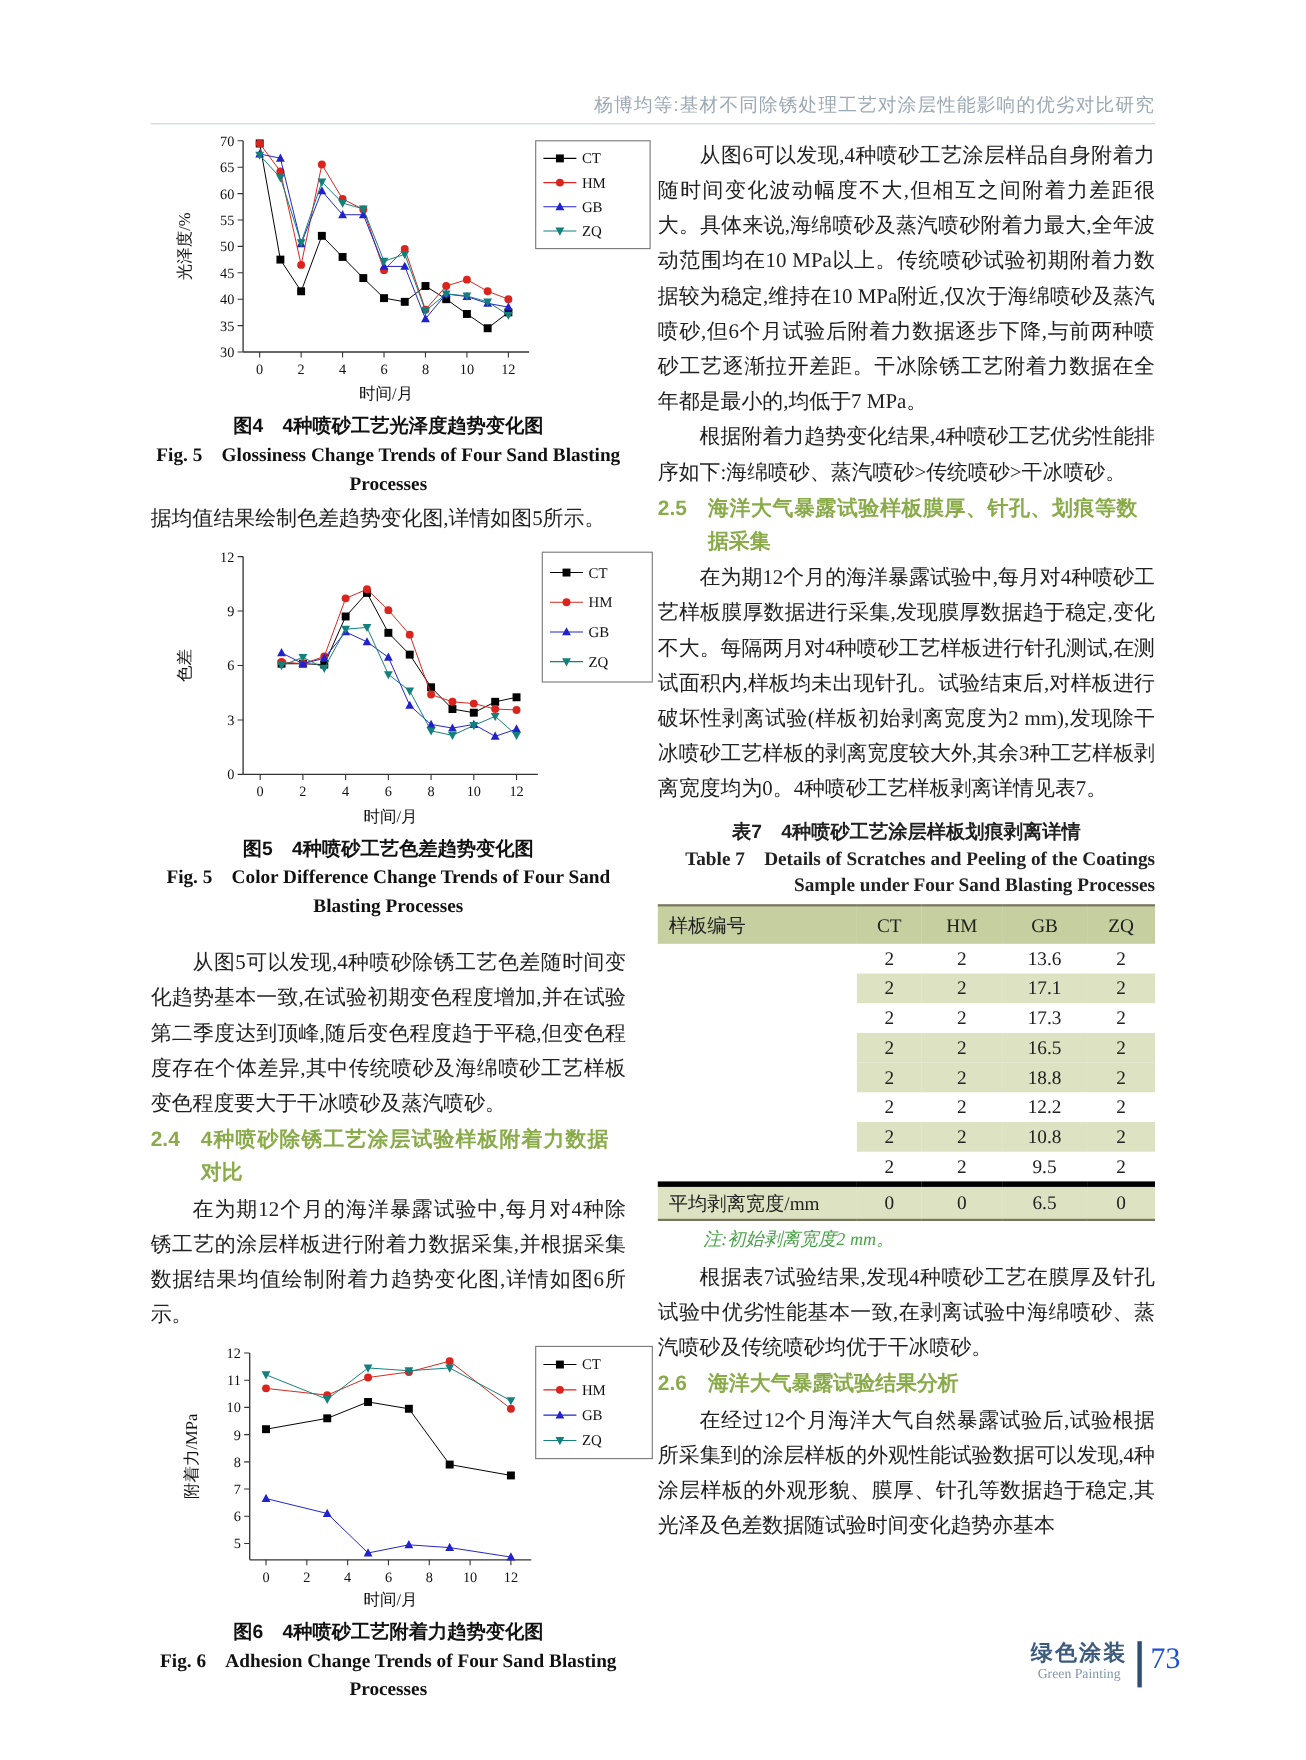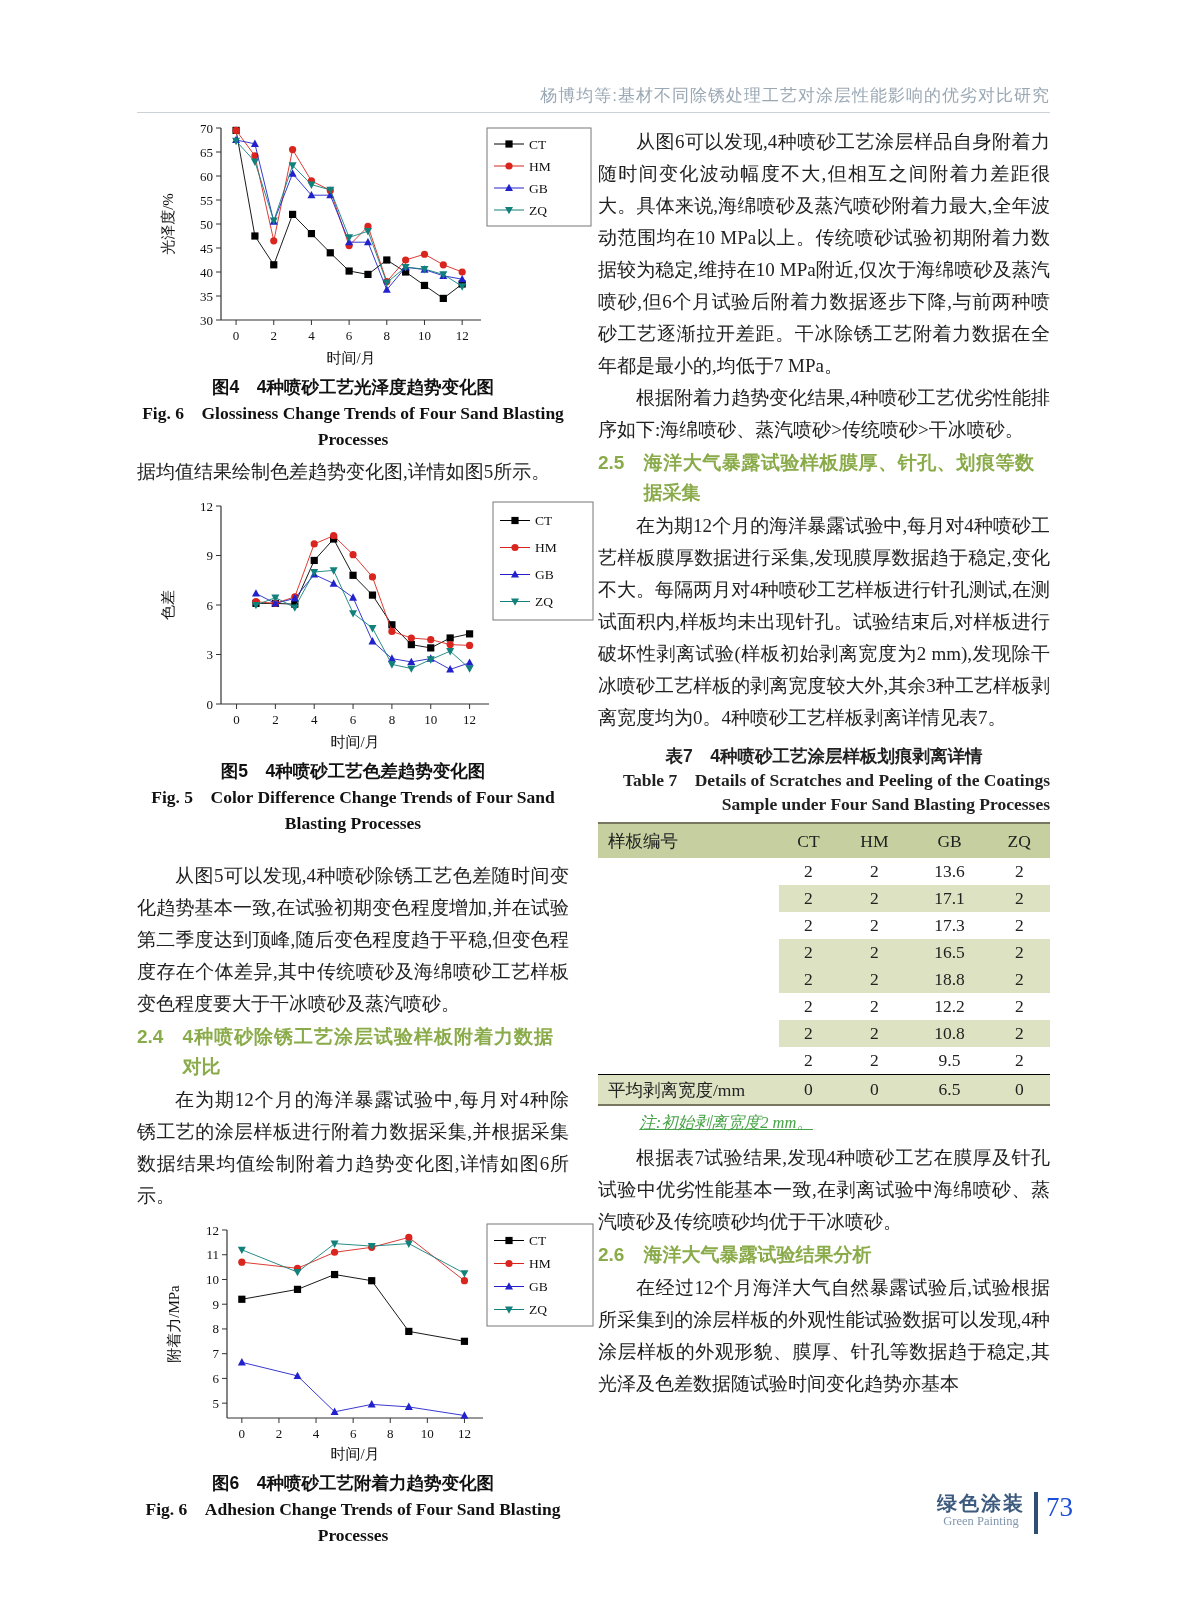--- a/index.html
+++ b/index.html
@@ -25,22 +25,22 @@
   .tbl-title-cn{margin:10px 0 0 0;text-align:center;font-family:"Liberation Sans","DejaVu Sans",sans-serif;
                 font-weight:bold;font-size:17.5px;line-height:24px;}
   .tbl-title-en{margin:0;text-align:right;font-weight:bold;font-size:17.5px;line-height:24px;}
   table.t7{width:100%;border-collapse:collapse;margin-top:6px;font-size:17.5px;
            border-top:2px solid #77775f;border-bottom:2px solid #77775f;}
   .t7 th{background:#c6cfa0;font-weight:normal;padding:5px 2px;text-align:center;}
   .t7 th.lab{text-align:left;padding-left:10px;}
   .t7 td{text-align:center;padding:2.5px 2px;height:22px;}
   .t7 td.lab{text-align:left;padding-left:10px;}
   .t7 td.stripe{background:#dde3c2;}
-  .t7 tr.avg td{background:#dde3c2;border-top:1px solid #000000;}
-  .note{margin:6px 0 0 2.5em;font-style:italic;font-size:16.5px;color:#46a246;text-decoration:underline;}
+  .t7 tr.avg td{background:#dde3c2;border-top:5px solid #000000;}
+  .note{margin:6px 0 0 2.5em;font-style:italic;font-size:16.5px;color:#46a246;}
   .footer{position:absolute;top:1492px;left:937px;display:flex;}
   .brand{text-align:center;margin-right:9px;}
   .brand-cn{font-family:"Liberation Sans","DejaVu Sans",sans-serif;font-weight:bold;
             font-size:20px;letter-spacing:2px;color:#3c5a7e;line-height:22px;}
   .brand-en{font-size:12.5px;color:#8096ad;line-height:15px;}
   .vbar{width:4px;height:42px;background:#2e4e72;margin-right:8px;}
   .pageno{font-size:27px;color:#1d4ed8;}
   .mt4{margin-top:4px;} .mt6{margin-top:24px;} .mt8{margin-top:8px;}
 </style>
 </head>
@@ -153,21 +153,21 @@
         <circle cx="366" cy="50" r="3.6" fill="#d9251d"></circle>
         <text x="386" y="54.5" font-size="13.5" fill="#111" font-family="&quot;Liberation Serif&quot;,&quot;DejaVu Serif&quot;,serif">HM</text>
         <line x1="351" y1="72" x2="381" y2="72" stroke="#2222cc" stroke-width="1"></line>
         <polygon points="366,67.7 370,75.1 362,75.1" fill="#2222cc"></polygon>
         <text x="386" y="76.5" font-size="13.5" fill="#111" font-family="&quot;Liberation Serif&quot;,&quot;DejaVu Serif&quot;,serif">GB</text>
         <line x1="351" y1="94" x2="381" y2="94" stroke="#12807b" stroke-width="1"></line>
         <polygon points="366,98.3 370,90.9 362,90.9" fill="#12807b"></polygon>
         <text x="386" y="98.5" font-size="13.5" fill="#111" font-family="&quot;Liberation Serif&quot;,&quot;DejaVu Serif&quot;,serif">ZQ</text>
       </svg>
     <p class="cap-cn">图4　4种喷砂工艺光泽度趋势变化图</p>
-    <p class="cap-en">Fig. 6　Glossiness Change Trends of Four Sand Blasting Processes</p>
+    <p class="cap-en">Fig. 5　Glossiness Change Trends of Four Sand Blasting Processes</p>
 
     <p class="para noindent mt4">据均值结果绘制色差趋势变化图,详情如图5所示。</p>
 
     <svg id="fig5" class="chart mt4" width="458" height="260" viewBox="0 0 458 260">
         <line x1="78" y1="14" x2="78" y2="212" stroke="#333" stroke-width="1.2"></line>
         <line x1="78" y1="212" x2="346" y2="212" stroke="#333" stroke-width="1.2"></line>
         <line x1="73" y1="212" x2="78" y2="212" stroke="#333" stroke-width="1"></line>
         <text x="70" y="216.5" text-anchor="end" font-size="13" fill="#111" font-family="&quot;Liberation Serif&quot;,&quot;DejaVu Serif&quot;,serif">0</text>
         <line x1="73" y1="162.5" x2="78" y2="162.5" stroke="#333" stroke-width="1"></line>
         <text x="70" y="167" text-anchor="end" font-size="13" fill="#111" font-family="&quot;Liberation Serif&quot;,&quot;DejaVu Serif&quot;,serif">3</text>

